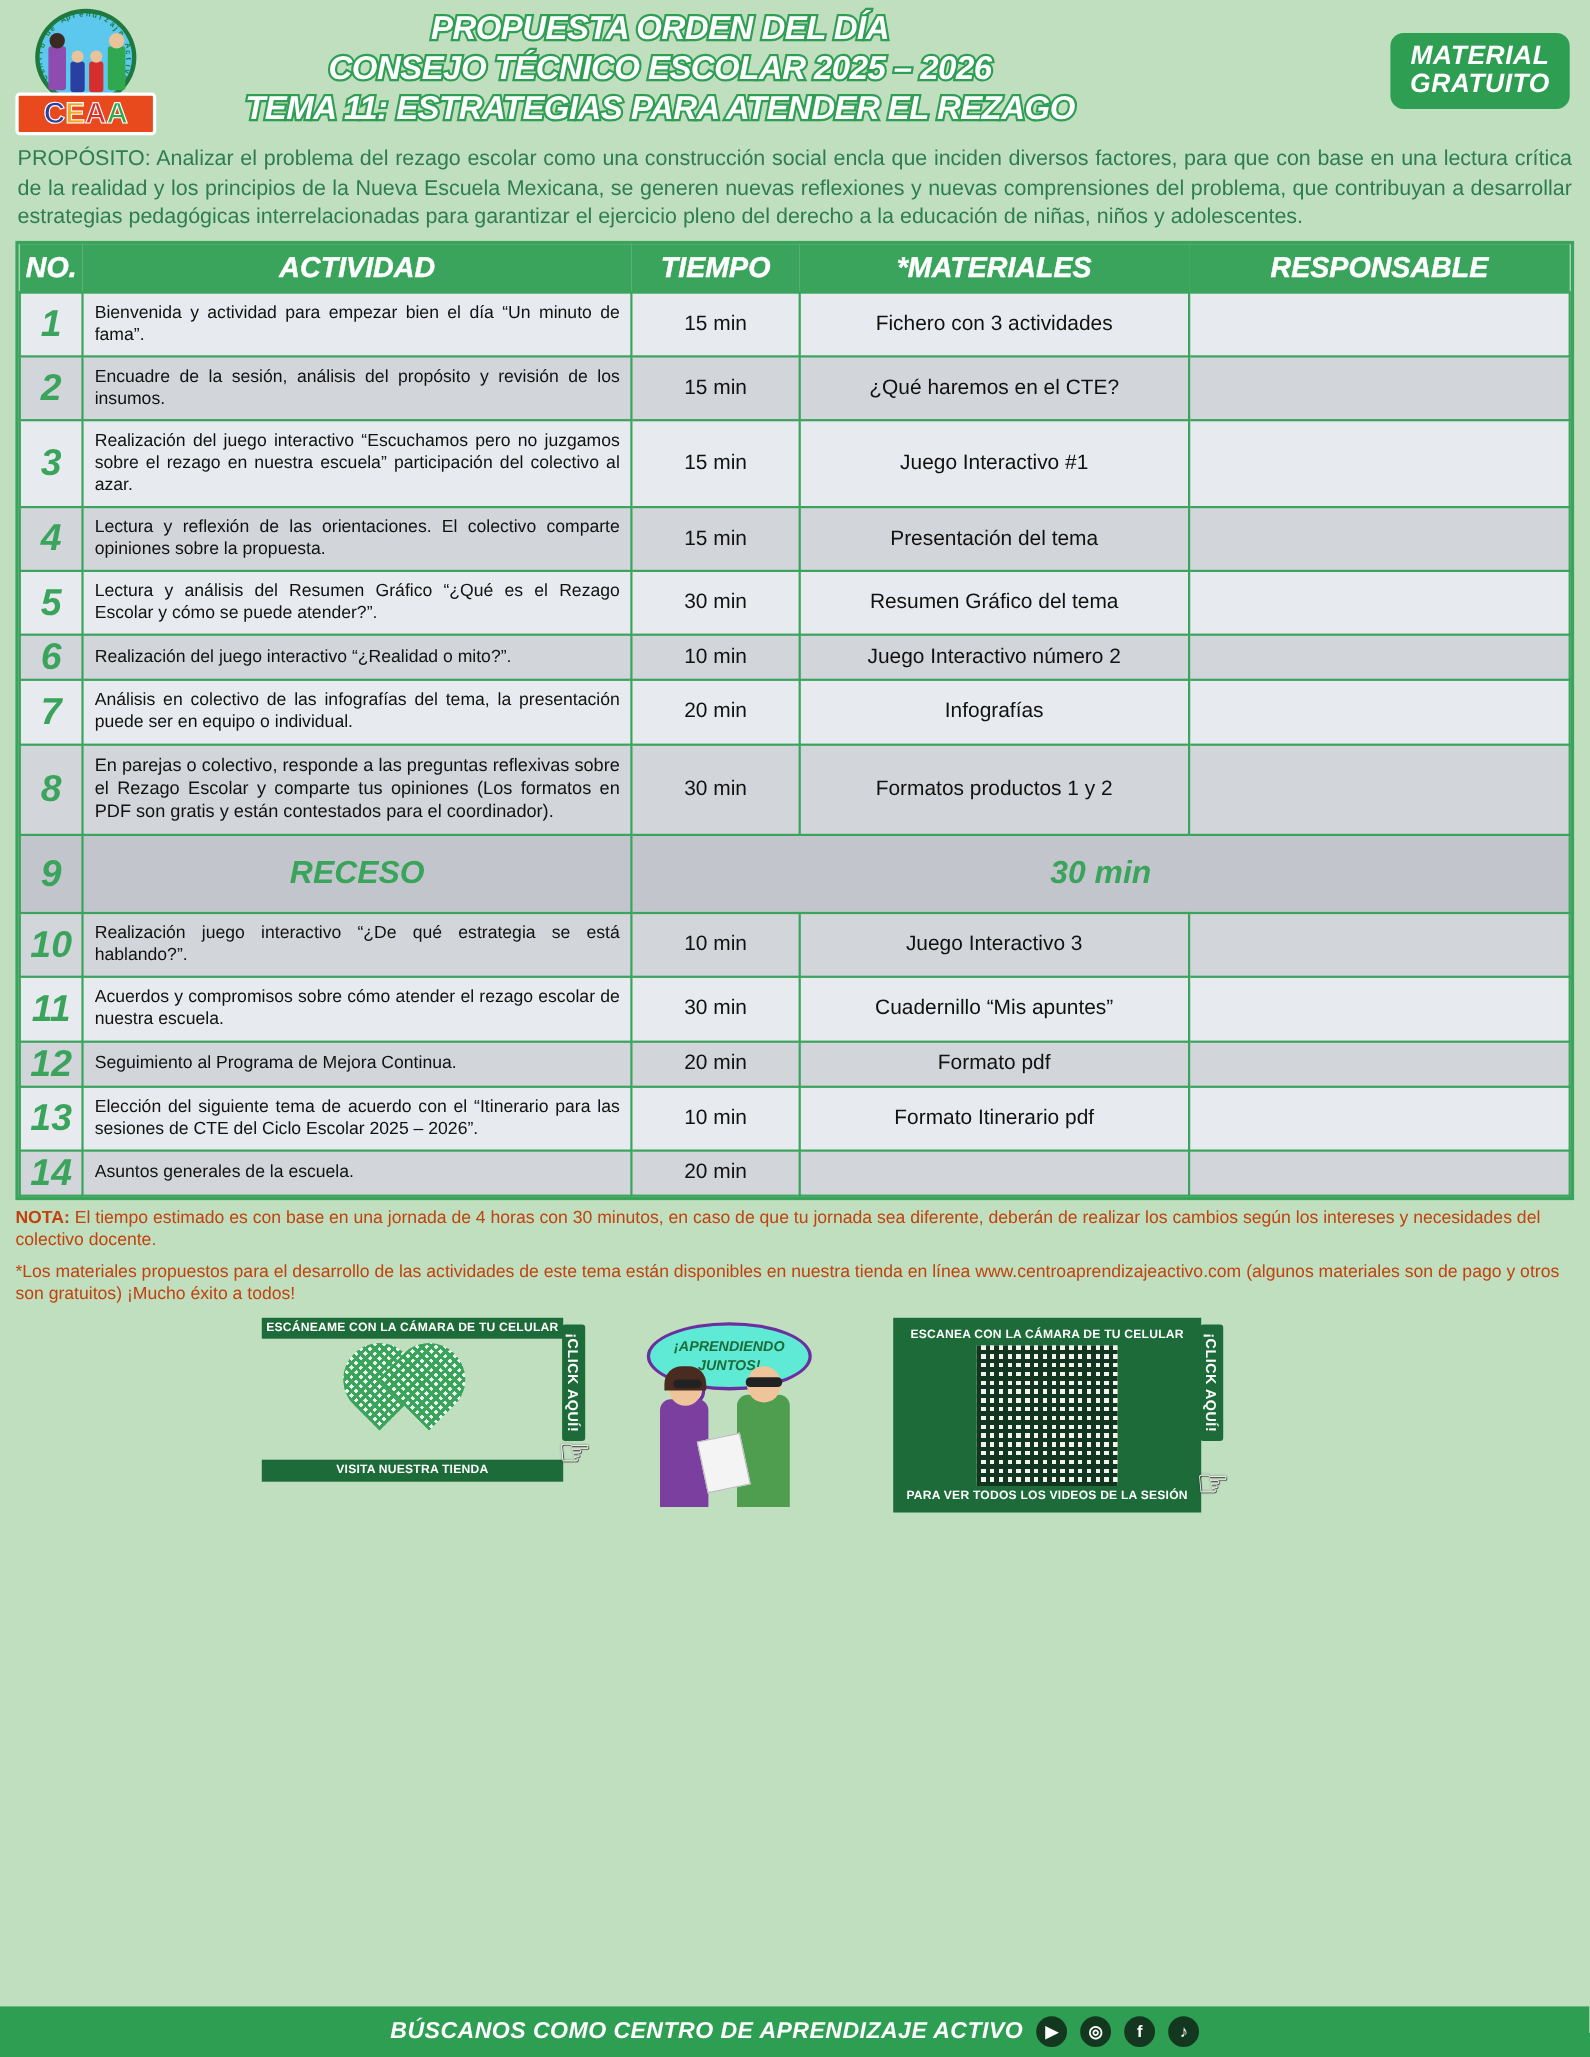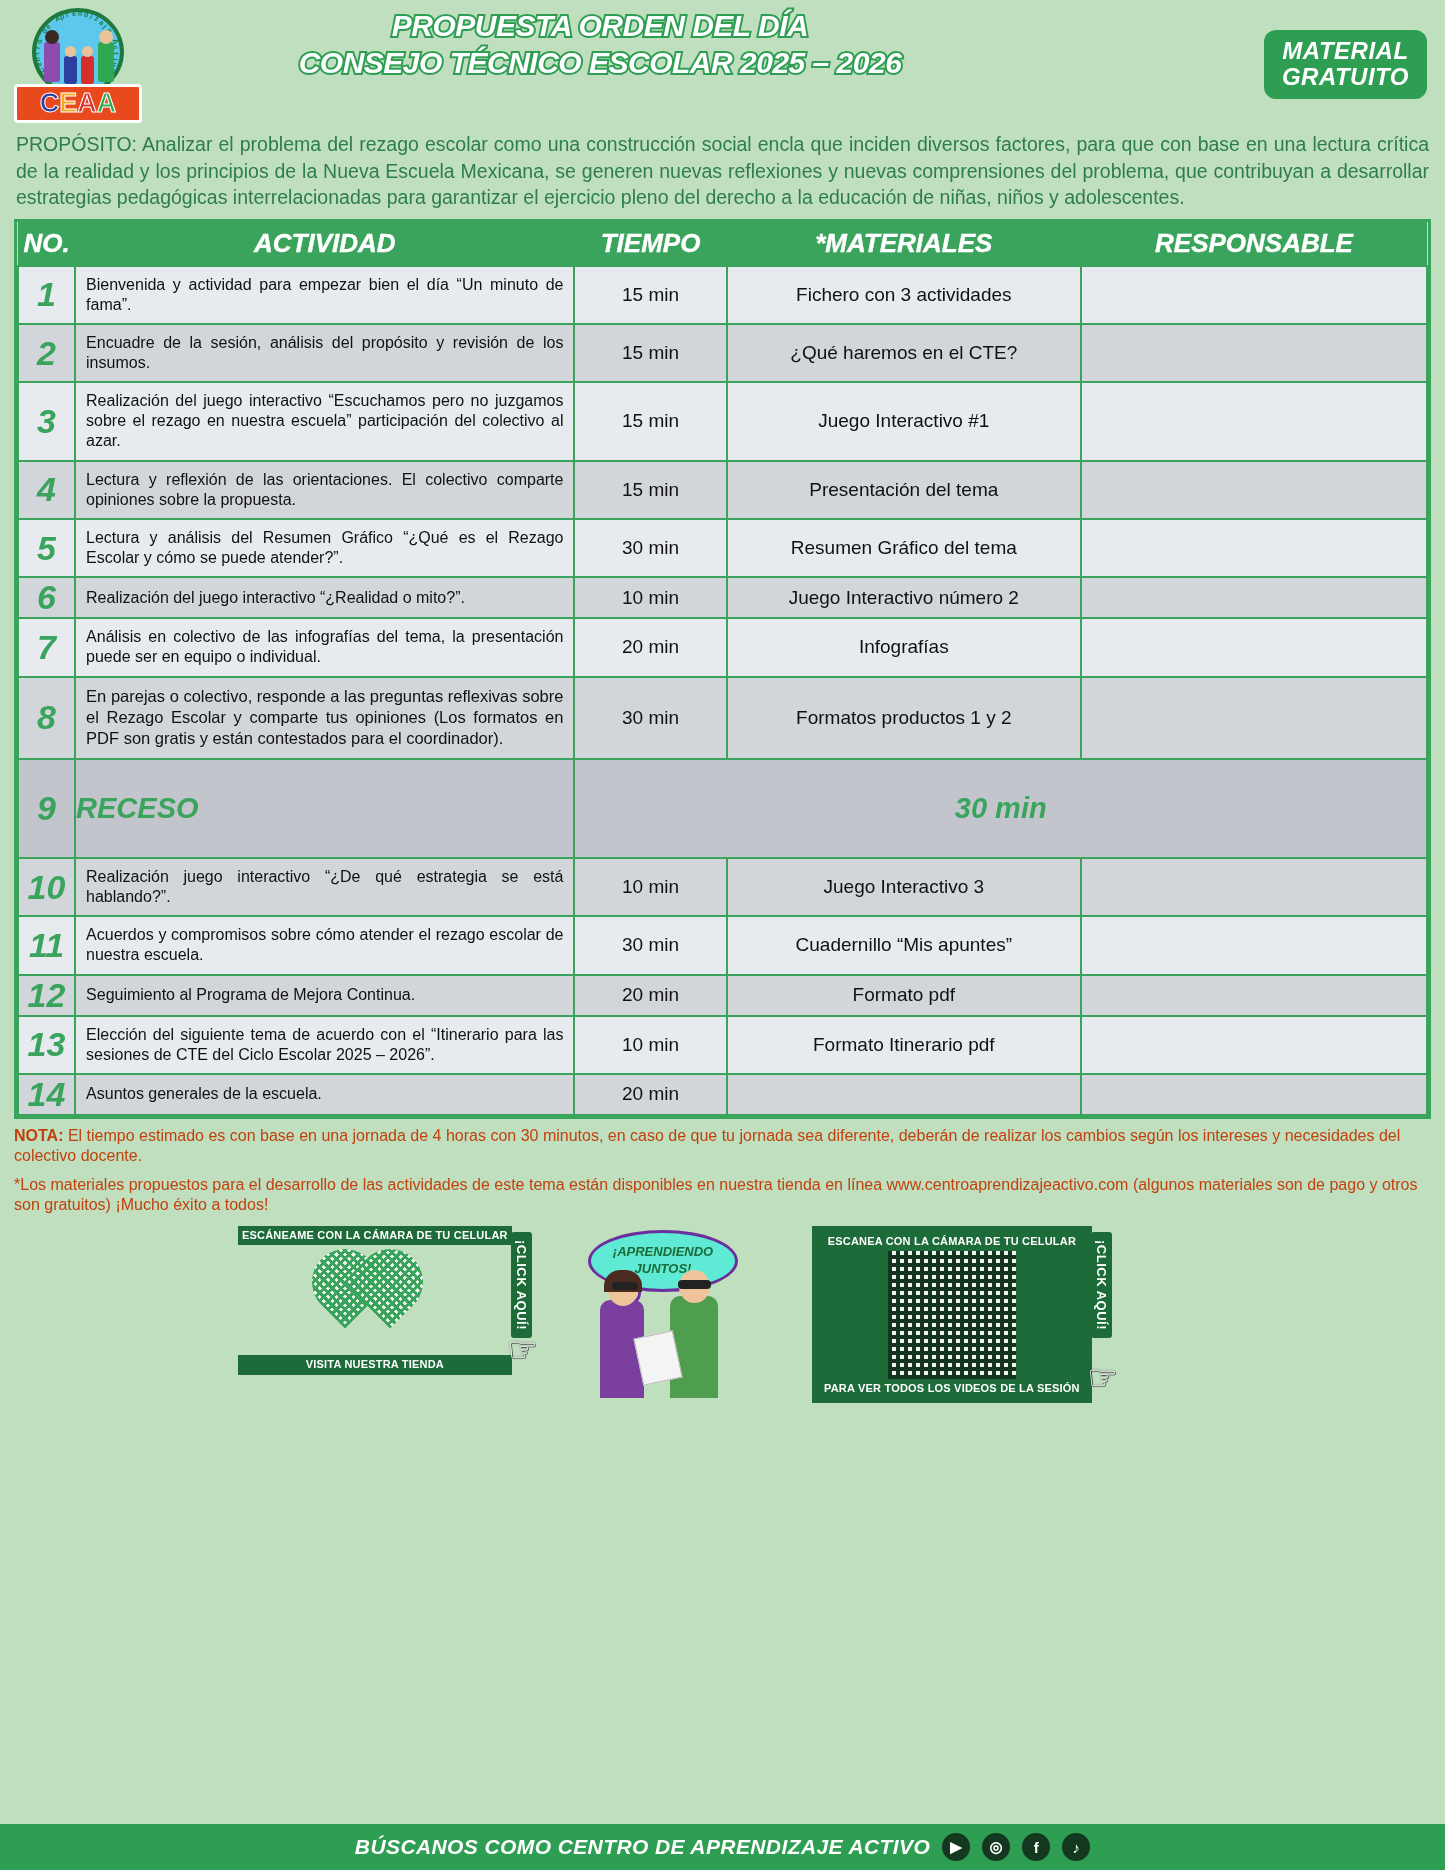--- a/index.html
+++ b/index.html
@@ -86,22 +86,22 @@
     padding:8px 10px; font-size:16px; color:#111; line-height:1.26;
     text-align:justify; text-justify:inter-word;
   }
   td.act.small { font-size:16.5px; line-height:1.3; }
   td.tiempo { text-align:center; font-size:19px; color:#111; }
   td.mat    { text-align:center; font-size:19px; color:#111; padding:4px 4px; }
   td.resp   { }
 
   tr.receso td { background:#c2c6cc; }
   td.receso-label {
-    color:#3aa45c; font-size:29px; font-weight:bold;
-    font-style:italic; padding:32px 0;
+    text-align:center; color:#3aa45c; font-size:29px; font-weight:bold;
+    font-style:italic; padding:18px 0;
   }
   td.receso-time {
     text-align:center; color:#3aa45c; font-size:29px; font-weight:bold;
     font-style:italic;
   }
 
   
   .notes { margin:7px 14px 0 14px; color:#c2410c; }
   .note-line { font-size:16px; line-height:1.28; margin-bottom:8px; }
   .note-line b { font-weight:bold; }
@@ -226,20 +226,21 @@
       <span class="lb1">C</span>
       <span class="lb2">E</span>
       <span class="lb3">A</span>
       <span class="lb4">A</span>
     </div>
   </div>
 
   <div class="title-block">
     <div class="title-line">PROPUESTA ORDEN DEL DÍA</div>
     <div class="title-line">CONSEJO TÉCNICO ESCOLAR 2025 – 2026</div>
+    <div class="title-line">TEMA 11: ESTRATEGIAS PARA ATENDER EL REZAGO</div>
   </div>
 
   <div class="free-badge">
     <div>MATERIAL</div>
     <div>GRATUITO</div>
   </div>
 </div>
 
 <div class="proposito">PROPÓSITO: Analizar el problema del rezago escolar como una construcción social encla que inciden diversos factores, para que con base en una lectura crítica de la realidad y los principios de la Nueva Escuela Mexicana, se generen nuevas reflexiones y nuevas comprensiones del problema, que contribuyan a desarrollar estrategias pedagógicas interrelacionadas para garantizar el ejercicio pleno del derecho a la educación de niñas, niños y adolescentes.</div>
 

